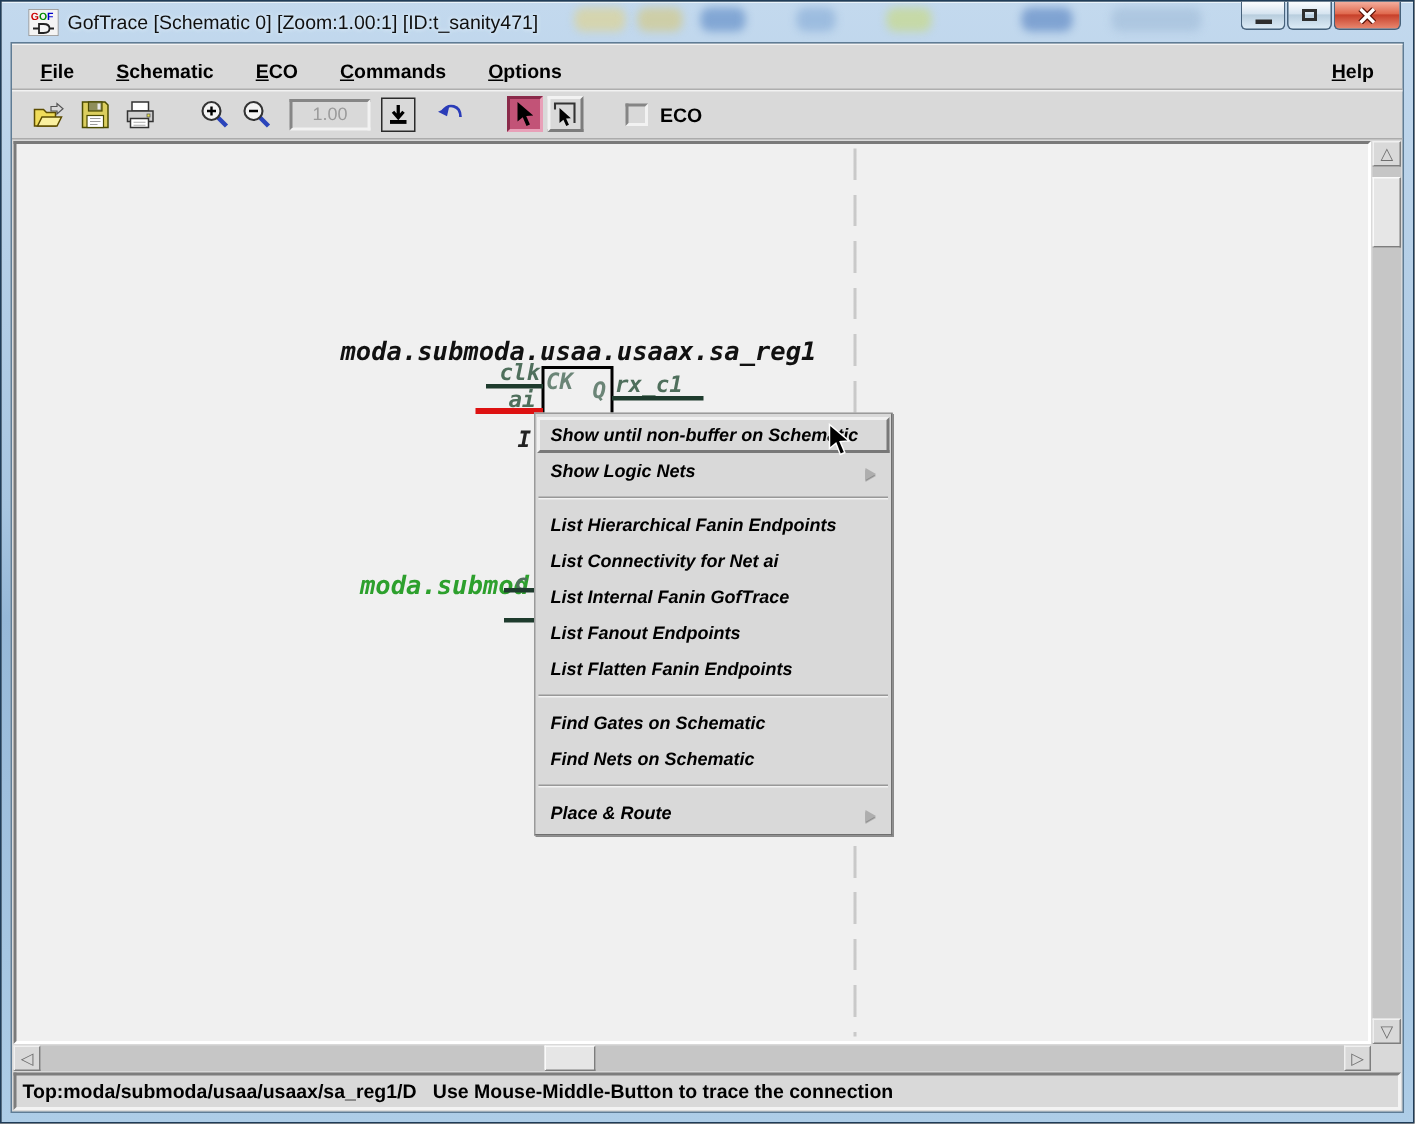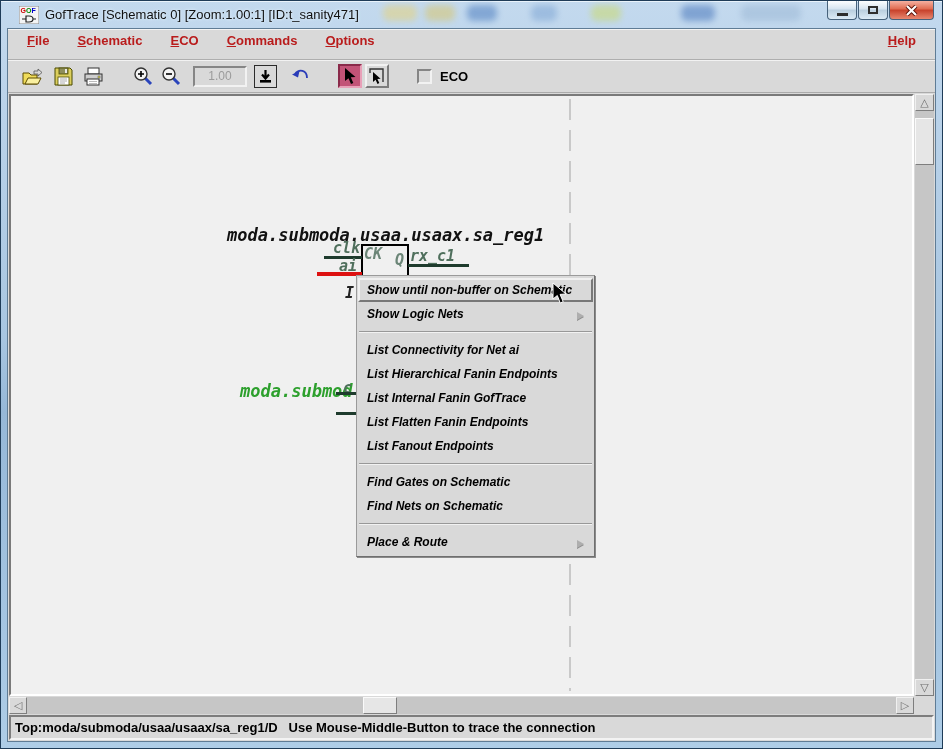--- a/index.html
+++ b/index.html
@@ -34,23 +34,23 @@
 
   
   .app {
     flex:1; margin:0 6px 6px 6px; min-height:0;
     border:1px solid #5f7c95; background:#d9d9d9;
     display:flex; flex-direction:column;
   }
 
   
   .menubar {
-    height:31px; display:flex; align-items:flex-start; padding:0 10px;
+    height:31px; display:flex; align-items:flex-end; padding:0 10px;
     border-bottom:1px solid #aeaeae; box-shadow: inset 0 1px 0 #f4f4f4;
-    font-weight:bold; font-size:13px; color:#b91c1c;
+    font-weight:bold; font-size:13px; color:#000000;
   }
   .menu-item { padding:4px 9px; margin-right:10px; cursor:default; }
   .menu-item::first-letter { text-decoration:underline; }
   .menu-spacer { flex:1; }
 
   
   .toolbar {
     height:33px; display:flex; align-items:center; padding:0 12px;
     border-bottom:1px solid #ababab; box-shadow: inset 0 1px 0 #f2f2f2;
   }
@@ -307,25 +307,25 @@
         <div class="wire w-c" style="background-color: rgb(30, 59, 45);"></div>
         <div class="wire w-stub" style="background-color: rgb(30, 59, 45);"></div>
 
         <div class="ctx-menu">
           <div class="ctx-item active">Show until non-buffer on Schematic</div>
           <div class="ctx-item">
             <span>Show Logic Nets</span>
             <span class="sub-arrow"></span>
           </div>
           <div class="ctx-sep"></div>
+          <div class="ctx-item">List Hierarchical Fanin Endpoints</div>
           <div class="ctx-item">List Connectivity for Net ai</div>
-          <div class="ctx-item">List Hierarchical Fanin Endpoints</div>
           <div class="ctx-item">List Internal Fanin GofTrace</div>
+          <div class="ctx-item">List Fanout Endpoints</div>
           <div class="ctx-item">List Flatten Fanin Endpoints</div>
-          <div class="ctx-item">List Fanout Endpoints</div>
           <div class="ctx-sep"></div>
           <div class="ctx-item">Find Gates on Schematic</div>
           <div class="ctx-item">Find Nets on Schematic</div>
           <div class="ctx-sep"></div>
           <div class="ctx-item">
             <span>Place &amp; Route</span>
             <span class="sub-arrow"></span>
           </div>
         </div>
 

